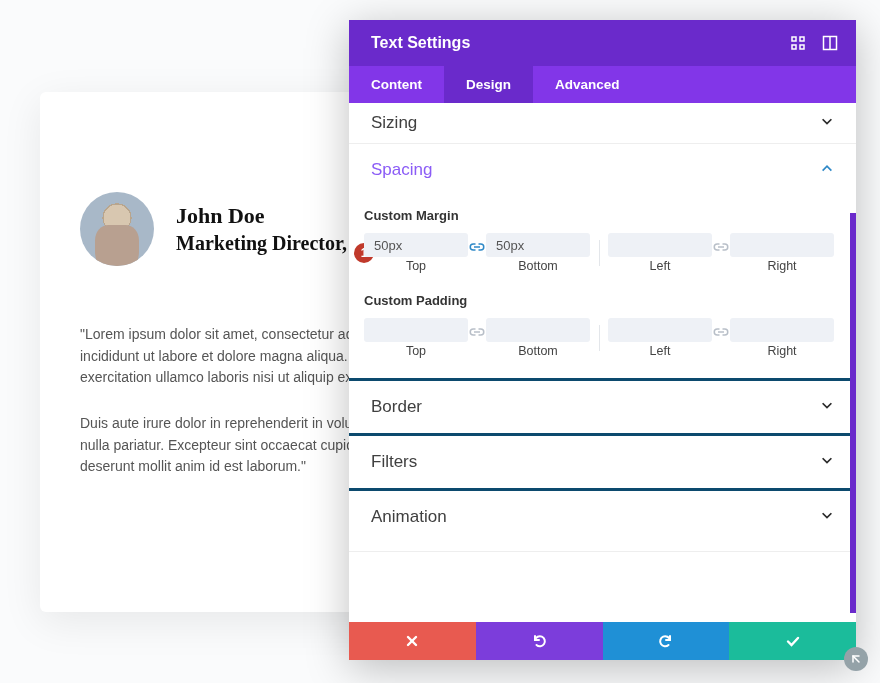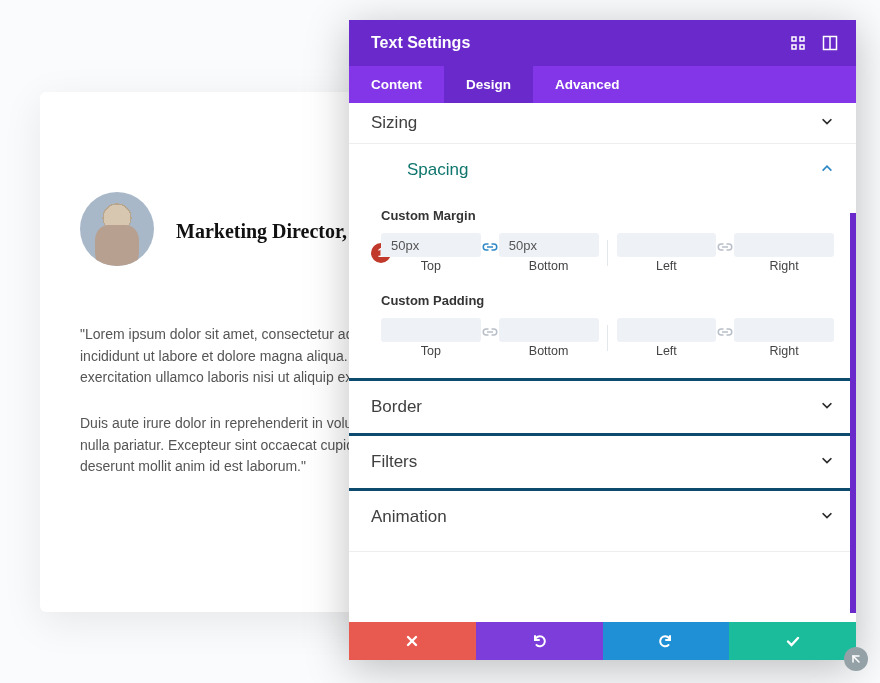--- a/index.html
+++ b/index.html
@@ -85,23 +85,23 @@
       background: #6a2acb;
     }
     .section-row {
       display: flex; align-items: center; justify-content: space-between;
       padding: 16px 22px;
       border-top: 3px solid #0c4a6e;
       cursor: pointer;
     }
     .section-row.first { border-top: none; padding-top: 10px; padding-bottom: 10px; }
     .section-title { font-size: 17px; color: #404040; }
-    .section-title.open { color: #0f766e; margin-left: 36px; }
+    .section-title.open { color: #8b5cf6; }
     .chev { width: 14px; height: 14px; }
-    .section-content { padding: 0 22px 20px 32px; }
+    .section-content { padding: 0 22px 20px 15px; }
     .spacing-block-title { font-weight: 600; font-size: 13px; color: #343434; margin: 12px 0 10px 0; }
     .fourup {
       display: grid;
       grid-template-columns: 1fr 18px 1fr 18px 1fr 18px 1fr;
       gap: 0;
       align-items: center;
     }
     .sep {
       width: 1px; height: 26px; background: #e3e6ea; margin: 0 auto;
     }
@@ -145,20 +145,21 @@
       cursor:pointer;
     }
   </style>
 </head>
 <body>
 
 <div class="content-card">
   <div class="profile-row">
     <div class="avatar"></div>
     <div>
+      <div class="profile-name">John Doe</div>
       <div class="profile-title">Marketing Director, A</div>
     </div>
   </div>
   <p class="body-text">"Lorem ipsum dolor sit amet, consectetur adipiscing elit, sed do eiusmod tempor incididunt ut labore et dolore magna aliqua. Ut enim ad minim veniam, quis nostrud exercitation ullamco laboris nisi ut aliquip ex ea commodo consequat.</p>
   <p class="body-text">Duis aute irure dolor in reprehenderit in voluptate velit esse cillum dolore eu fugiat nulla pariatur. Excepteur sint occaecat cupidatat non proident, sunt in culpa qui officia deserunt mollit anim id est laborum."</p>
 </div>
 
 <div class="settings-panel">
   <div class="panel-header">
     <div class="panel-title">Text Settings</div>

